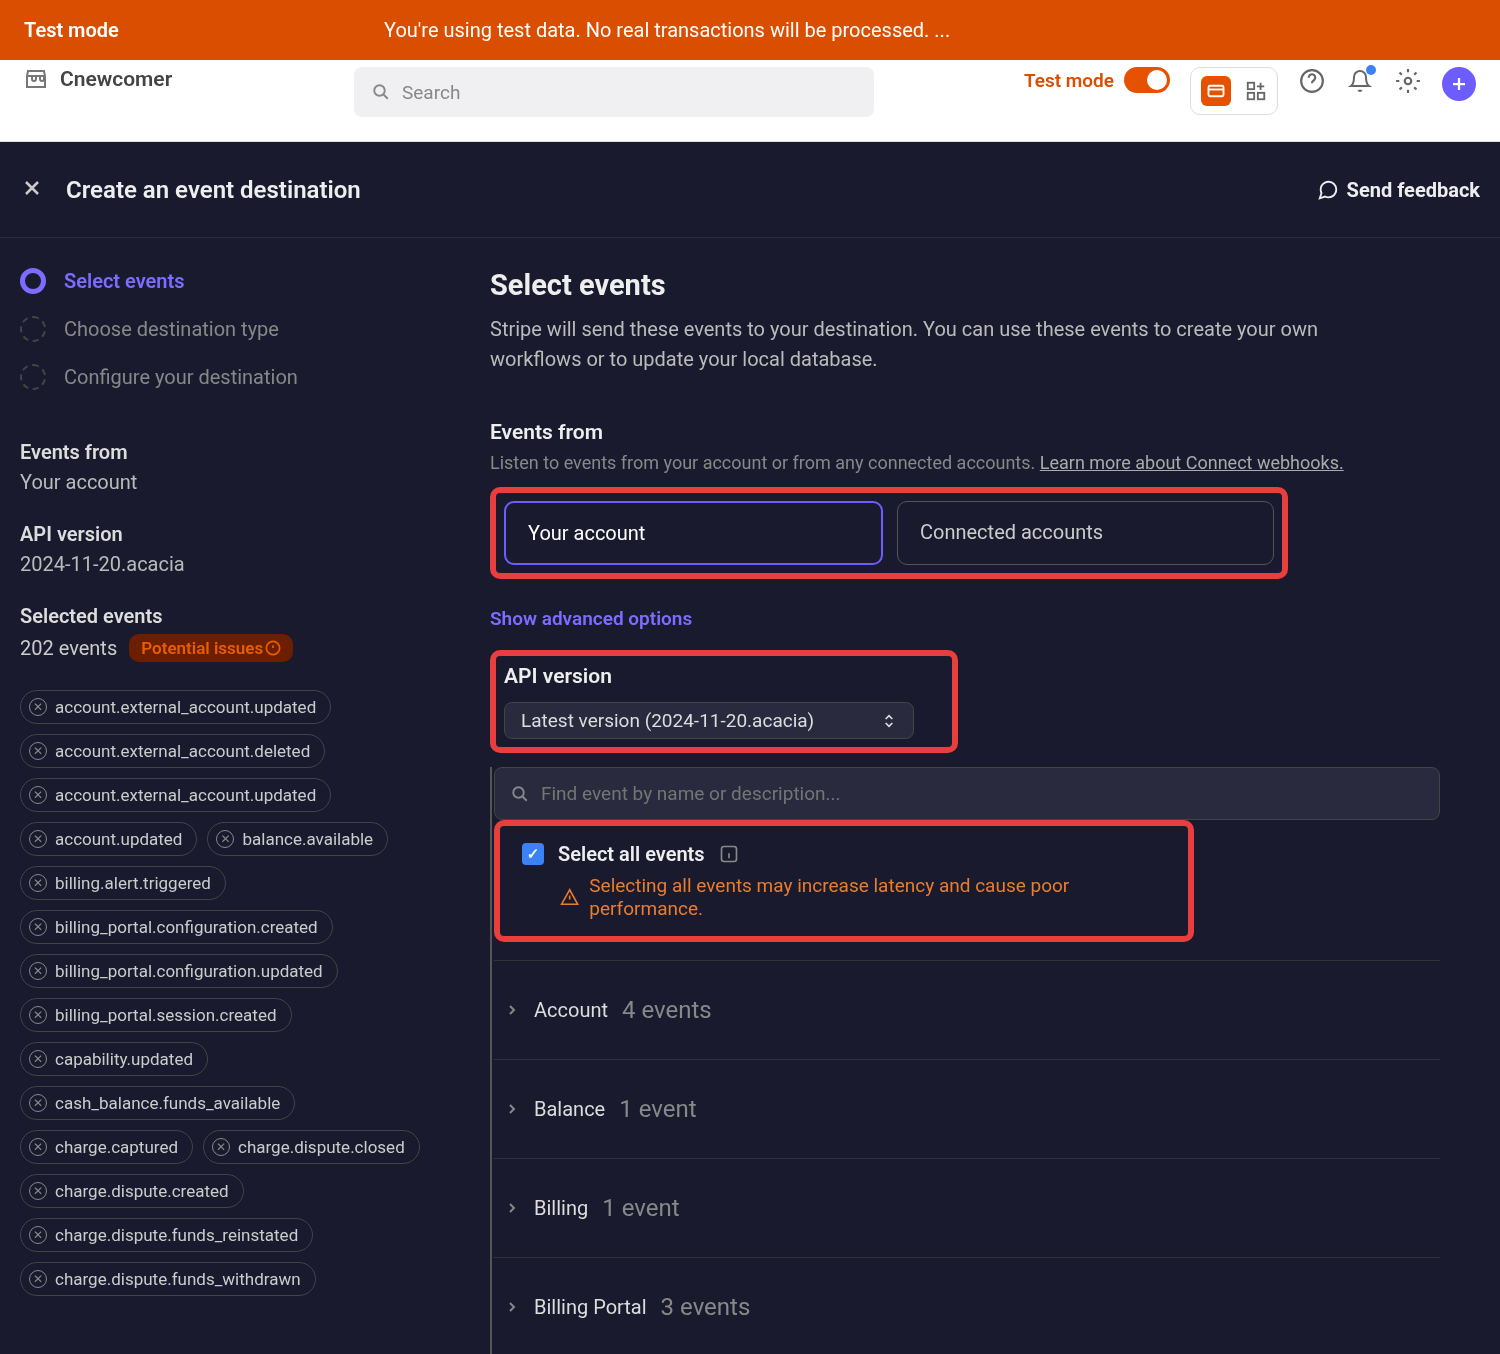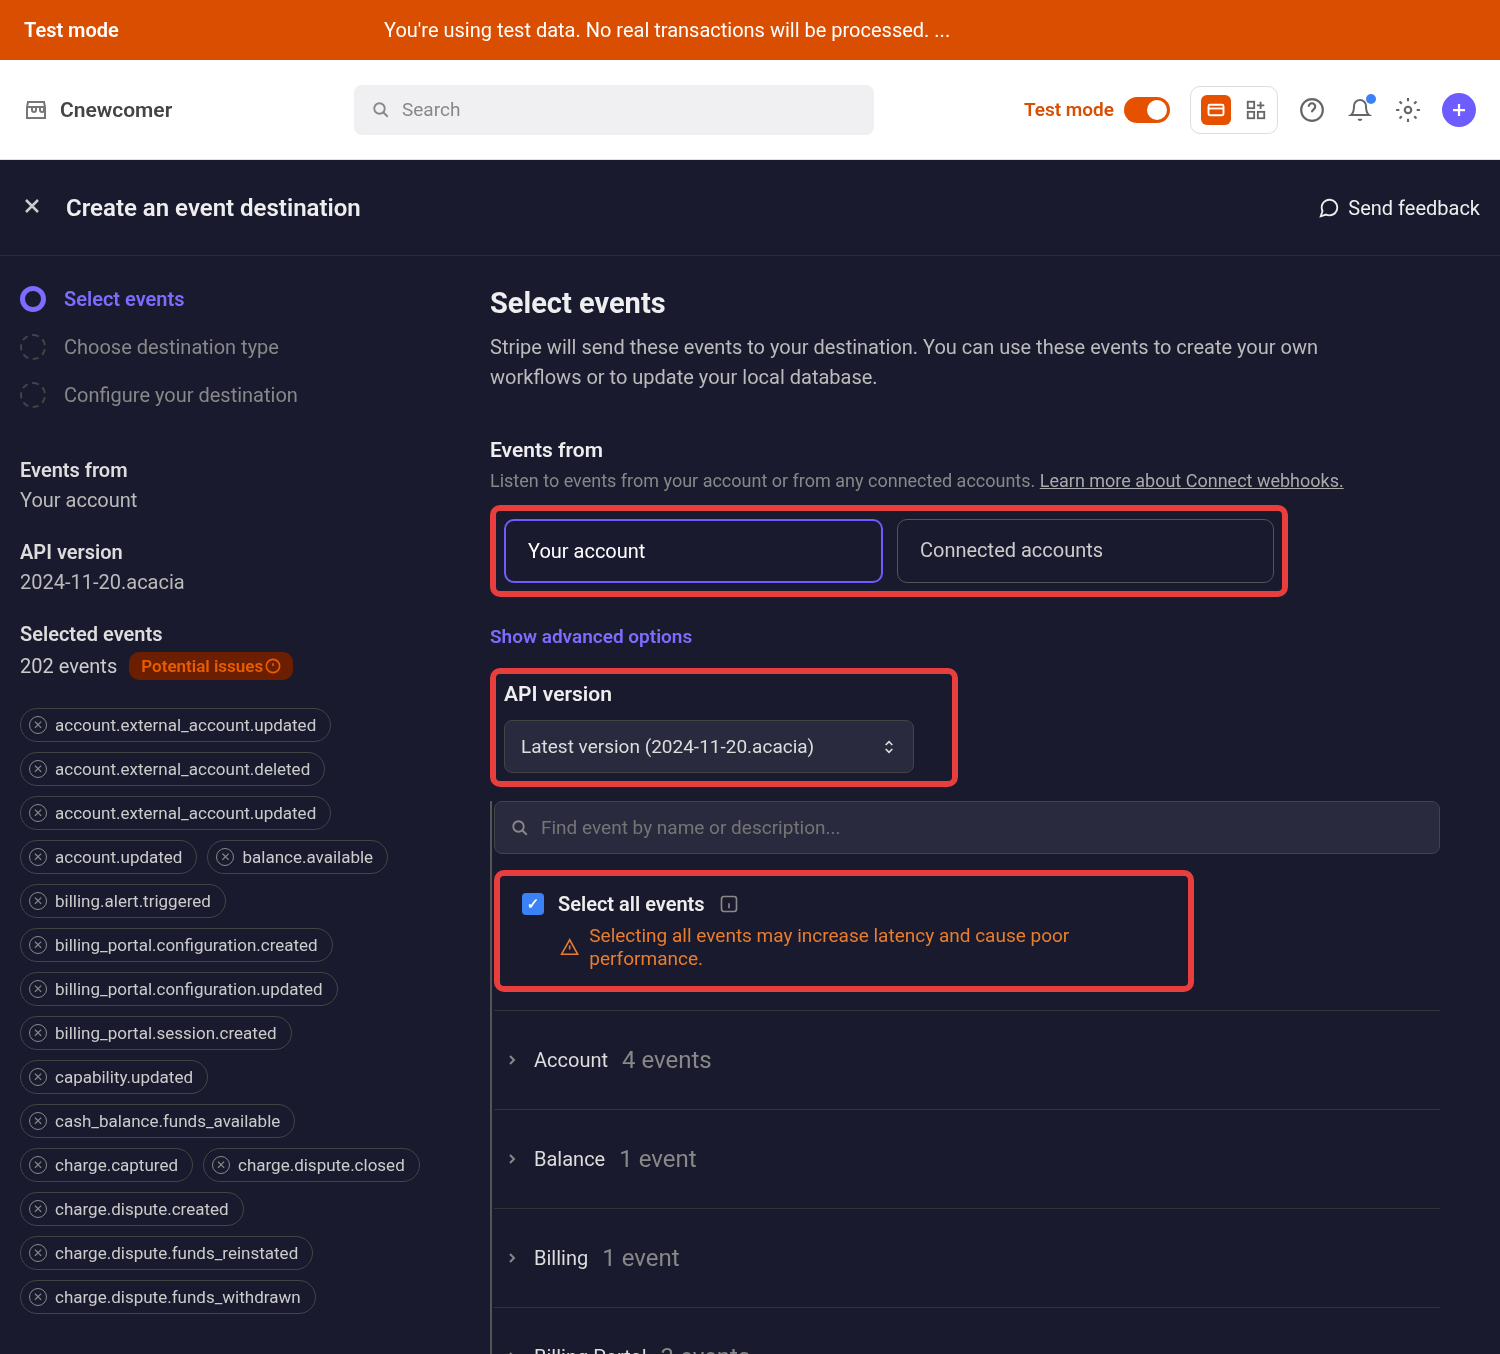--- a/index.html
+++ b/index.html
@@ -2,38 +2,38 @@
 <html><head>
 <meta charset="utf-8">
 <style>
 * { margin: 0; padding: 0; box-sizing: border-box; font-family: -apple-system, BlinkMacSystemFont, "Segoe UI", Roboto, sans-serif; }
 body { background: #1a1a2e; color: #e0e0e0; width: 1500px; height: 1354px; overflow: hidden; }
 
 .banner { background: #d94e00; color: #fff; padding: 18px 24px; display: flex; align-items: center; font-size: 20px; font-weight: 600; }
 .banner-title { width: 360px; }
 .banner-msg { font-weight: 400; }
 
-.topbar { background: #fff; height: 100px; display: flex; align-items: center; padding: 0 24px; gap: 20px; color: #333; border-bottom: 1px solid #e0e0e0; }
+.topbar { background: #fff; height: 82px; display: flex; align-items: flex-start; padding: 7px 24px; gap: 20px; color: #333; border-bottom: 1px solid #e0e0e0; }
 .org { display: flex; align-items: center; gap: 12px; font-size: 21px; font-weight: 600; color: #444; width: 310px;}
 .org-icon { width: 24px; height: 24px; color: #777; }
 .search-box { flex: 0 0 520px; background: #f0f0f2; border-radius: 8px; height: 50px; display: flex; align-items: center; padding: 0 18px; color: #888; gap: 12px; font-size: 19px; }
 .topbar-spacer { flex: 1; }
 .testmode-toggle { display: flex; align-items: center; gap: 10px; font-weight: 600; color: #d94e00; font-size: 19px; }
 .toggle-switch { width: 46px; height: 26px; background: #e65100; border-radius: 13px; position: relative; }
 .toggle-knob { position: absolute; right: 3px; top: 3px; width: 20px; height: 20px; background: #fff; border-radius: 50%; }
 .chipbox { border: 1px solid #ddd; border-radius: 10px; padding: 8px 10px; display: flex; gap: 14px; align-items: center; }
 .chip-orange { width: 30px; height: 30px; background: #e65100; border-radius: 6px; display:flex;align-items:center;justify-content:center;color:#fff;}
 .icon-btn { width: 28px; height: 28px; color: #666; display: flex; align-items: center; justify-content: center; cursor: pointer; position: relative;}
 .notif-dot{position:absolute;top:-2px;right:-2px;width:10px;height:10px;background:#3b82f6;border-radius:50%;}
 .plus-btn { width: 34px; height: 34px; background: #6d5cff; border-radius: 50%; color: #fff; display: flex; align-items: center; justify-content: center; font-size: 24px; font-weight: 300; }
 
 .subheader { background: #1a1a2e; height: 96px; display: flex; align-items: center; padding: 0 20px; border-bottom: 1px solid #2a2a3e; }
 .close-x { width: 28px; height: 28px; color: #ccc; margin-right: 18px; cursor: pointer;}
 .subheader-title { font-size: 24px; font-weight: 600; color: #eee; flex: 1; }
-.feedback { color: #eee; font-size: 20px; font-weight: 400; display: flex; align-items: center; gap: 8px; }
+.feedback { color: #eee; font-size: 20px; font-weight: 700; display: flex; align-items: center; gap: 8px; }
 
 .page { display: flex; height: calc(1354px - 56px - 82px - 78px); }
 .sidebar { width: 490px; padding: 30px 20px; overflow: hidden;}
 .steps { margin-bottom: 50px; }
 .step { display: flex; align-items: center; gap: 18px; margin-bottom: 22px; font-size: 20px; color: #888; position:relative;}
 .step.active { color: #7c6cff; font-weight: 600; }
 .step-circle { width: 26px; height: 26px; border: 3px solid #444; border-radius: 50%; flex-shrink:0;}
 .step.active .step-circle { border-color: #7c6cff; border-width: 5px;}
 .step-dashed .step-circle{border-style:dashed; border-width:2px;}
 
@@ -56,25 +56,25 @@
 
 .callout-red { border: 6px solid #e83e3e; border-radius: 10px; padding: 8px; margin-bottom: 14px; display:inline-block;}
 
 .segbtns { display: flex; gap: 14px; }
 .segbtn { flex: 1; border: 1px solid #555; border-radius: 10px; padding: 18px 22px; font-size: 20px; color: #ccc; cursor: pointer; }
 .segbtn.selected { border: 2px solid #6d5cff; color: #fff; }
 
 .adv-link { color: #7c6cff; font-size: 19px; font-weight: 600; margin: 14px 0 20px; display: block; }
 
 .api-block .section-label{margin-bottom:14px;}
-.select-field { background: #2a2a3e; border: 1px solid #444; border-radius: 8px; padding: 14px 16px; display: flex; align-items: center; justify-content: space-between; font-size: 19px; color: #ddd; width: 410px;}
+.select-field { background: #2a2a3e; border: 1px solid #444; border-radius: 8px; padding: 6px 16px; display: flex; align-items: center; justify-content: space-between; font-size: 19px; color: #ddd; width: 410px;}
 
 .events-block { border-left: 2px solid #555; padding-left: 2px;}
 .events-label{font-size:21px;font-weight:600;color:#eee;margin:20px 0 14px;}
-.search-events { background: #2a2a3e; border: 1px solid #444; border-radius: 8px; padding: 14px 16px; display: flex; align-items: center; gap: 12px; color: #888; font-size: 19px; margin-bottom: 16px;}
+.search-events { background: #2a2a3e; border: 1px solid #444; border-radius: 8px; padding: 14px 16px; display: flex; align-items: center; gap: 12px; color: #888; font-size: 19px; }
 .search-events input{background:transparent;border:none;outline:none;color:#ddd;font-size:19px;flex:1;}
 
 .selectall { display: flex; flex-direction: column; gap: 8px; padding: 8px 14px;}
 .selectall-row { display: flex; align-items: center; gap: 14px; font-size: 20px; font-weight: 600; color: #eee; }
 .checkbox { width: 22px; height: 22px; background: #3b82f6; border-radius: 4px; display: flex; align-items: center; justify-content: center; color: #fff; font-size: 15px;}
 .warn-row { display: flex; align-items: center; gap: 10px; color: #e87d2e; font-size: 19px; padding-left: 38px;}
 
 .cat-list{margin-top:4px;}
 .cat-row { display: flex; align-items: center; gap: 14px; padding: 35px 10px; border-bottom: 1px solid #333; font-size: 20px; }
 .cat-row:first-child{border-top:1px solid #333;}

